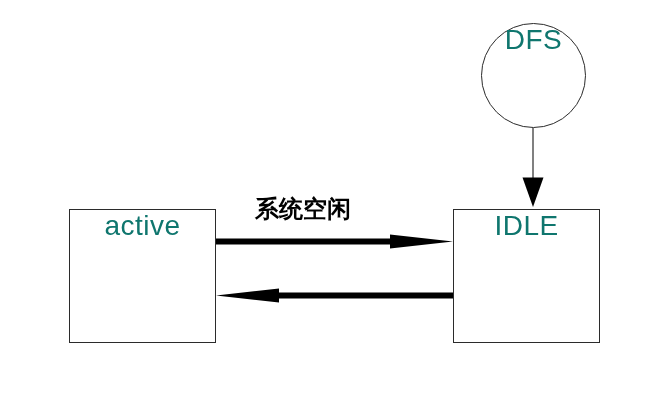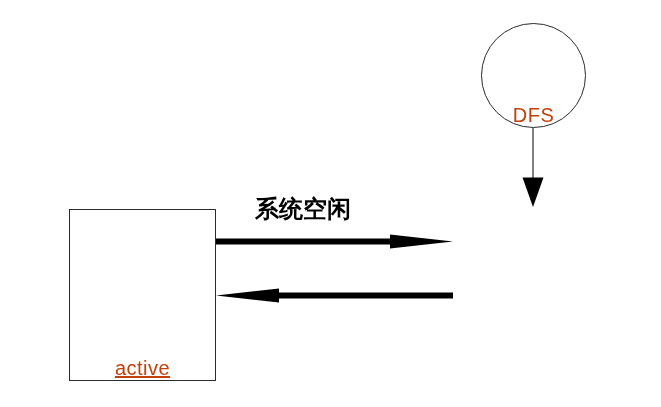--- a/index.html
+++ b/index.html
@@ -21,30 +21,29 @@
     top: 0;
     width: 661px;
     height: 407px;
   }
   .node {
     position: absolute;
     box-sizing: border-box;
     background: #ffffff;
     border: 1.5px solid #2b2b2b;
     display: flex;
-    align-items: flex-end;
+    align-items: flex-start;
     justify-content: center;
-    font-size: 20px;
-    color: #c2410c;
+    font-size: 28px;
+    color: #0f766e;
     letter-spacing: 0.5px;
   }
   .node-rect {
     width: 147px;
-    height: 172px;
-    text-decoration: underline;
+    height: 134px;
   }
   .node-circle {
     width: 105px;
     height: 105px;
     border-radius: 50%;
   }
   .node-active { left: 69px;  top: 209px; }
   .node-idle   { left: 453px; top: 209px; }
   .node-dfs    { left: 481px; top: 23px;  }
   .edge-label {
@@ -82,17 +81,20 @@
   </svg>
 
   <div class="node node-circle node-dfs">
     <span>DFS</span>
   </div>
 
   <div class="node node-rect node-active">
     <span>active</span>
   </div>
 
+  <div class="node node-rect node-idle">
+    <span>IDLE</span>
+  </div>
 
   <div class="edge-label edge-label-top">系统空闲</div>
 
 
 </div>
 
 </body></html>

